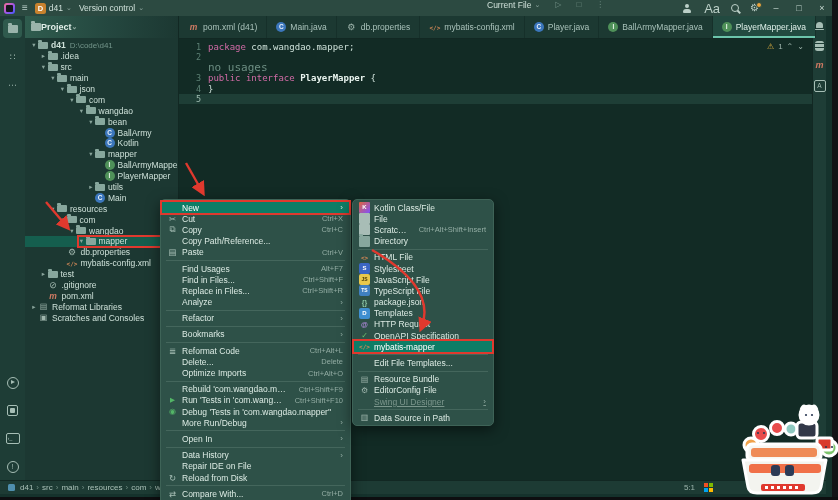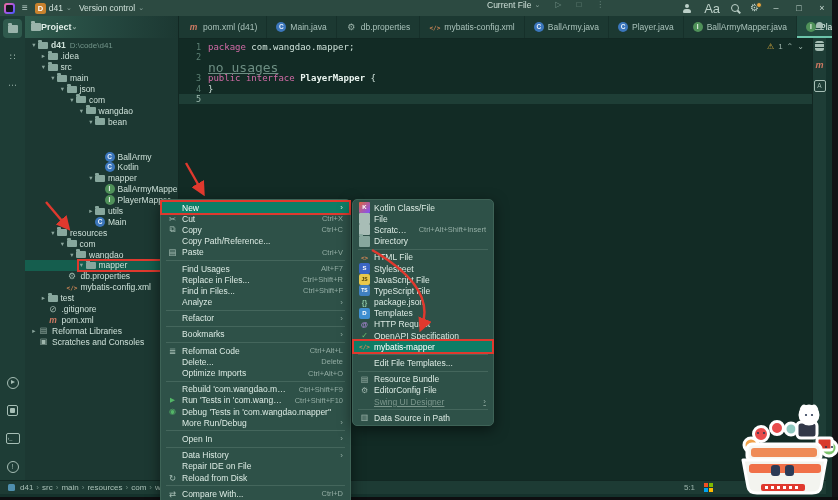--- a/index.html
+++ b/index.html
@@ -96,21 +96,21 @@
   .editor{flex:1;background:#122b25;position:relative;font-family:"DejaVu Sans Mono",monospace;font-size:9px;overflow:hidden;}
   .code{position:absolute;left:0;top:3px;right:0;}
   .cline{display:flex;height:10.4px;line-height:10.4px;}
   .cline.current{background:#1e3e36;}
   .lnum{width:22px;text-align:right;padding-right:7px;color:#5c8074;flex:0 0 auto;font-size:8.5px;}
   .cline.current .lnum{color:#9fbcb1;}
   .ltext{white-space:pre;}
   .kw{color:#d16ba6;margin-top:24px;}
   .pl{color:#cde0d8;}
   .cls{color:#e9f4ef;font-weight:bold;}
-  .hint{color:#6d8e83;font-size:13px;text-decoration:underline;}
+  .hint{color:#6d8e83;font-size:11px;}
   .inspect{position:absolute;right:8px;top:3px;display:flex;align-items:center;gap:4px;font-size:8px;color:#9fb6ad;font-family:"Liberation Sans",sans-serif;}
   .warnic{color:#e3b341;font-size:8px;}
 
   
   .stripe-right{width:13px;background:#1e3d36;border-left:1px solid #122823;display:flex;flex-direction:column;align-items:center;padding-top:6px;gap:10px;flex:0 0 auto;}
   .bellic{position:relative;width:9px;height:9px;}
   .bellic::before{content:"";position:absolute;left:1px;top:0;width:7px;height:6px;background:#a6beb5;border-radius:4px 4px 1px 1px;}
   .bellic::after{content:"";position:absolute;left:0;top:6.5px;width:9px;height:1.5px;background:#a6beb5;border-radius:1px;}
   .dbic{width:9px;height:10px;border-radius:2.5px;background:linear-gradient(#a6beb5 0 2.5px,#1e3d36 2.5px 3.5px,#a6beb5 3.5px 6px,#1e3d36 6px 7px,#a6beb5 7px);}
   .mavenic{color:#cf7a63;font-size:9px;font-style:italic;font-weight:bold;line-height:9px;}
@@ -264,21 +264,21 @@
               <span class="ticon ic-folder"></span>
               <span class="tlabel">wangdao</span>
               <span class="tsec"></span>
             </div>
             <div class="trow" style="padding-left: 62px;">
               <span class="tchev ic-chevron-down">▾</span>
               <span class="ticon ic-folder"></span>
               <span class="tlabel">bean</span>
               <span class="tsec"></span>
             </div>
-            <div class="trow" style="padding-left: 71.5px; margin-top: 24px;">
+            <div class="trow" style="padding-left: 71.5px;">
               <span class="tchev" style="visibility: hidden;"></span>
               <span class="ticon ic-class">C</span>
               <span class="tlabel">BallArmy</span>
               <span class="tsec"></span>
             </div>
             <div class="trow" style="padding-left: 71.5px;">
               <span class="tchev" style="visibility: hidden;"></span>
               <span class="ticon ic-class">C</span>
               <span class="tlabel">Kotlin</span>
               <span class="tsec"></span>
@@ -396,25 +396,20 @@
 
             </div>
             <div class="tab">
               <span class="ticon ic-gear">⚙</span>
               <span>db.properties</span>
 
             </div>
             <div class="tab">
               <span class="ticon ic-xml">&lt;/&gt;</span>
               <span>mybatis-config.xml</span>
-
-            </div>
-            <div class="tab">
-              <span class="ticon ic-class">C</span>
-              <span>BallArmy.java</span>
 
             </div>
             <div class="tab">
               <span class="ticon ic-class">C</span>
               <span>Player.java</span>
 
             </div>
             <div class="tab">
               <span class="ticon ic-interface">I</span>
               <span>BallArmyMapper.java</span>
@@ -528,28 +523,28 @@
       </div>
       <div class="msep"></div>
       <div class="mrow">
         <span class="micon" style="visibility: hidden;"></span>
         <span class="mlabel">Find Usages</span>
         <span class="mshort">Alt+F7</span>
 
       </div>
       <div class="mrow">
         <span class="micon" style="visibility: hidden;"></span>
+        <span class="mlabel">Find in Files...</span>
+        <span class="mshort">Ctrl+Shift+F</span>
+
+      </div>
+      <div class="mrow">
+        <span class="micon" style="visibility: hidden;"></span>
         <span class="mlabel">Replace in Files...</span>
         <span class="mshort">Ctrl+Shift+R</span>
-
-      </div>
-      <div class="mrow">
-        <span class="micon" style="visibility: hidden;"></span>
-        <span class="mlabel">Find in Files...</span>
-        <span class="mshort">Ctrl+Shift+F</span>
 
       </div>
       <div class="mrow">
         <span class="micon" style="visibility: hidden;"></span>
         <span class="mlabel">Analyze</span>
         <span class="mshort"></span>
         <span class="marrow">›</span>
       </div>
       <div class="msep"></div>
       <div class="mrow">

